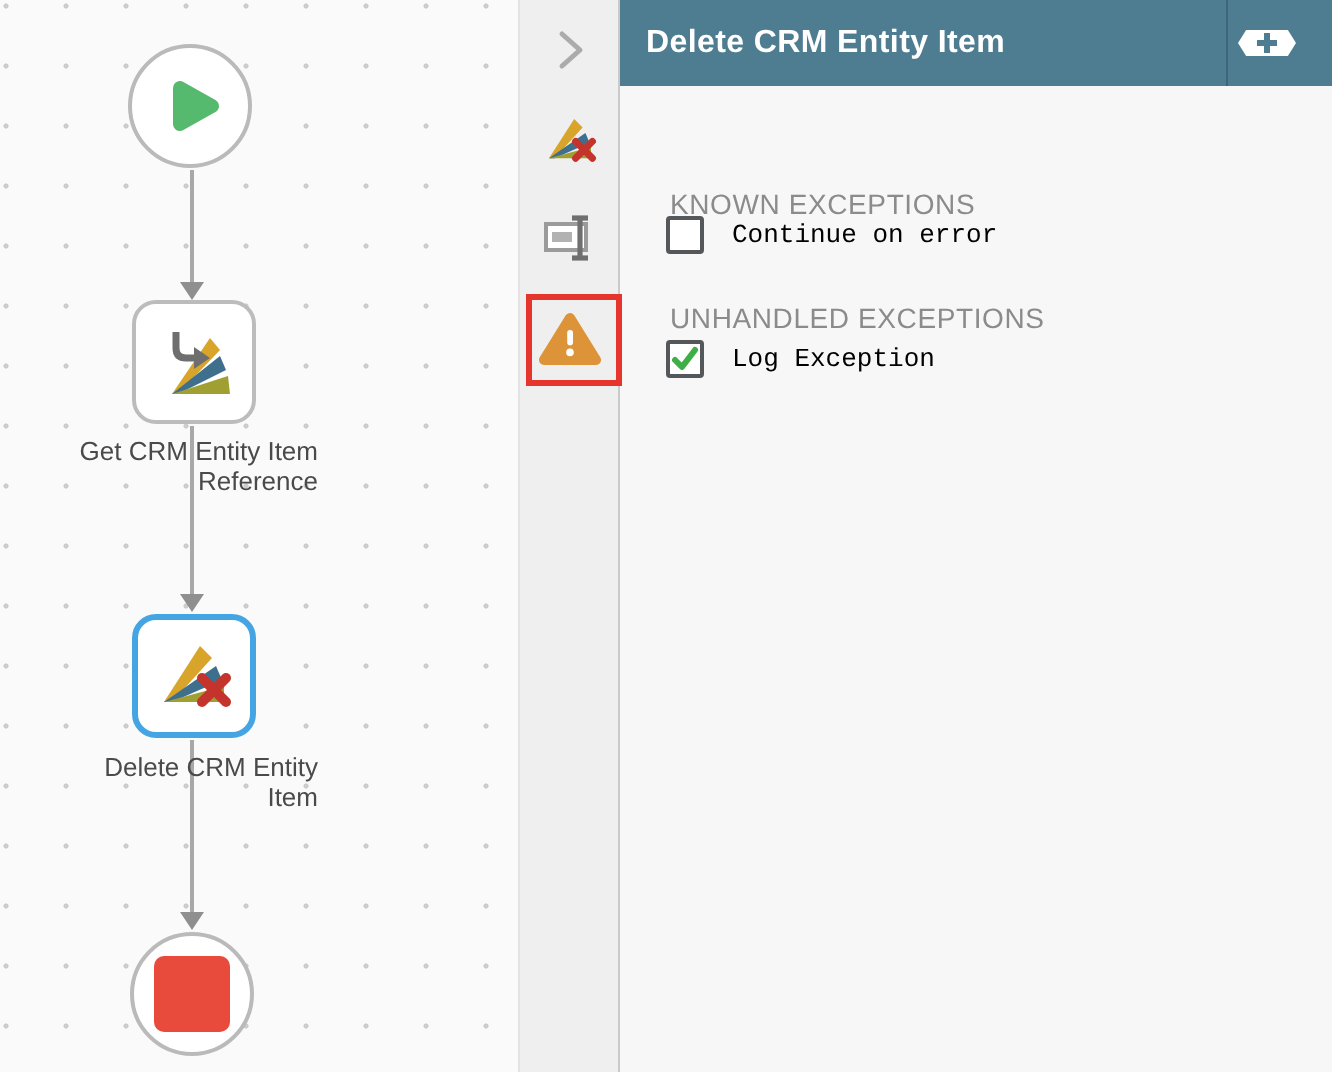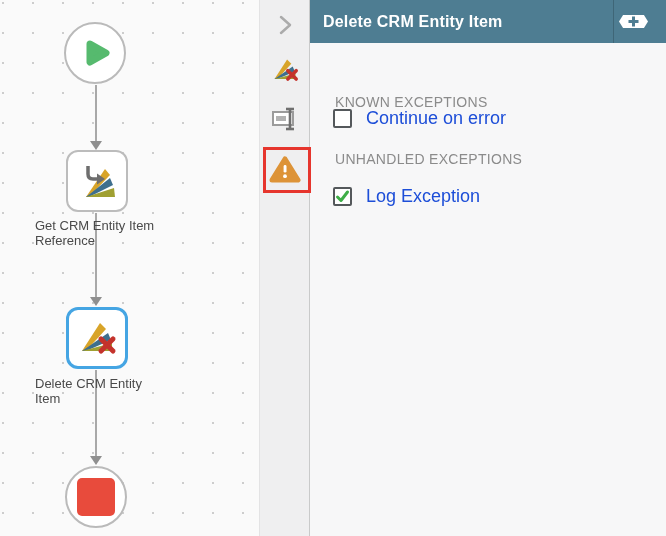--- a/index.html
+++ b/index.html
@@ -29,21 +29,21 @@
     display:flex; align-items:center; justify-content:center;
   }
   .node-square {
     position:absolute; box-sizing:border-box; width:62px; height:62px;
     background:#fff; border:2px solid #bcbcbc; border-radius:12px;
     display:flex; align-items:center; justify-content:center;
   }
   .node-square.selected { border:3px solid #45a5e3; }
   .stop-block { width:38px; height:38px; background:#e84b3c; border-radius:5px; }
   .node-label {
-    position:absolute; left:35px; width:124px; text-align:left;
+    position:absolute; left:35px; width:124px; text-align:right;
     font-size:13px; line-height:15px; color:#4a4a4a;
   }
 
   
   .toolstrip {
     position:absolute; left:259px; top:0; width:51px; height:536px;
     box-sizing:border-box; background:#efeff0;
     border-left:1px solid #e3e3e4; border-right:1px solid #c9caca;
   }
   .strip-btn {
@@ -76,21 +76,21 @@
     position:absolute; left:25px; font-size:14px; color:#8b8b8b; letter-spacing:0.3px;
   }
   .check-row { position:absolute; left:23px; display:flex; align-items:center; cursor:pointer; }
   .checkbox {
     box-sizing:border-box; width:19px; height:19px; background:#fff;
     border:2px solid #54585b; border-radius:2px;
     display:flex; align-items:center; justify-content:center;
   }
   .checkbox svg { display:none; }
   .checkbox.checked svg { display:block; }
-  .check-label { margin-left:14px; font-size:18px; color:#1d4ed8; }
+  .check-label { margin-left:14px; font-size:13px; color:#000000;font-family:Liberation Mono, monospace; }
 </style>
 </head>
 <body>
 
 <div class="app">
 
   <div class="canvas">
 
     <div class="connector" style="top:85px; height:57px;"></div>
     <div class="arrow-down" style="top:141px;"></div>
@@ -203,21 +203,21 @@
 
       <div class="check-row" style="top:65px;">
         <span class="checkbox">
           
         </span>
         <span class="check-label">Continue on error</span>
       </div>
 
       <div class="section-title" style="top:108px;">UNHANDLED EXCEPTIONS</div>
 
-      <div class="check-row" style="top:143px;">
+      <div class="check-row" style="top:127px;">
         <span class="checkbox checked">
           <svg width="15" height="15" viewBox="0 0 15 15">
             <polyline points="2.5,8 6,11.5 12.5,3" fill="none" stroke="#3eae47" stroke-width="3" stroke-linecap="round" stroke-linejoin="round"></polyline>
           </svg>
         </span>
         <span class="check-label">Log Exception</span>
       </div>
     </div>
   </div>
 

